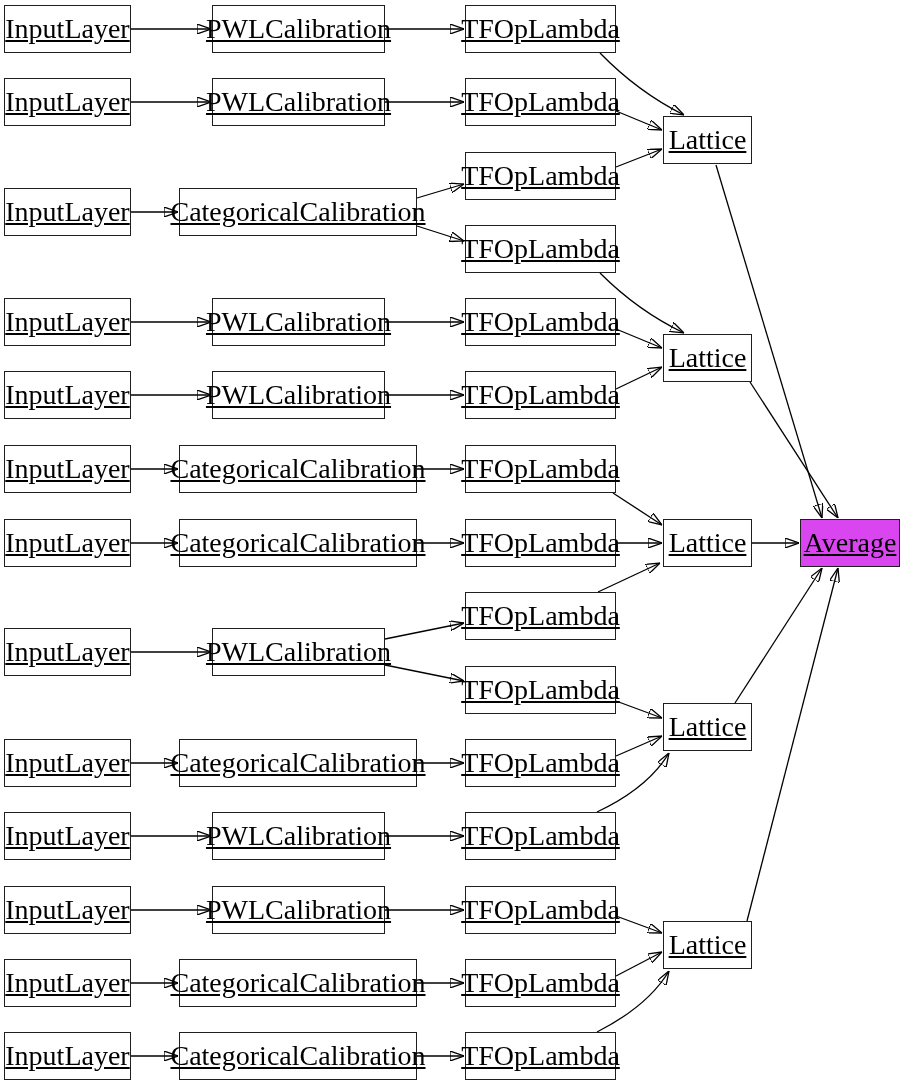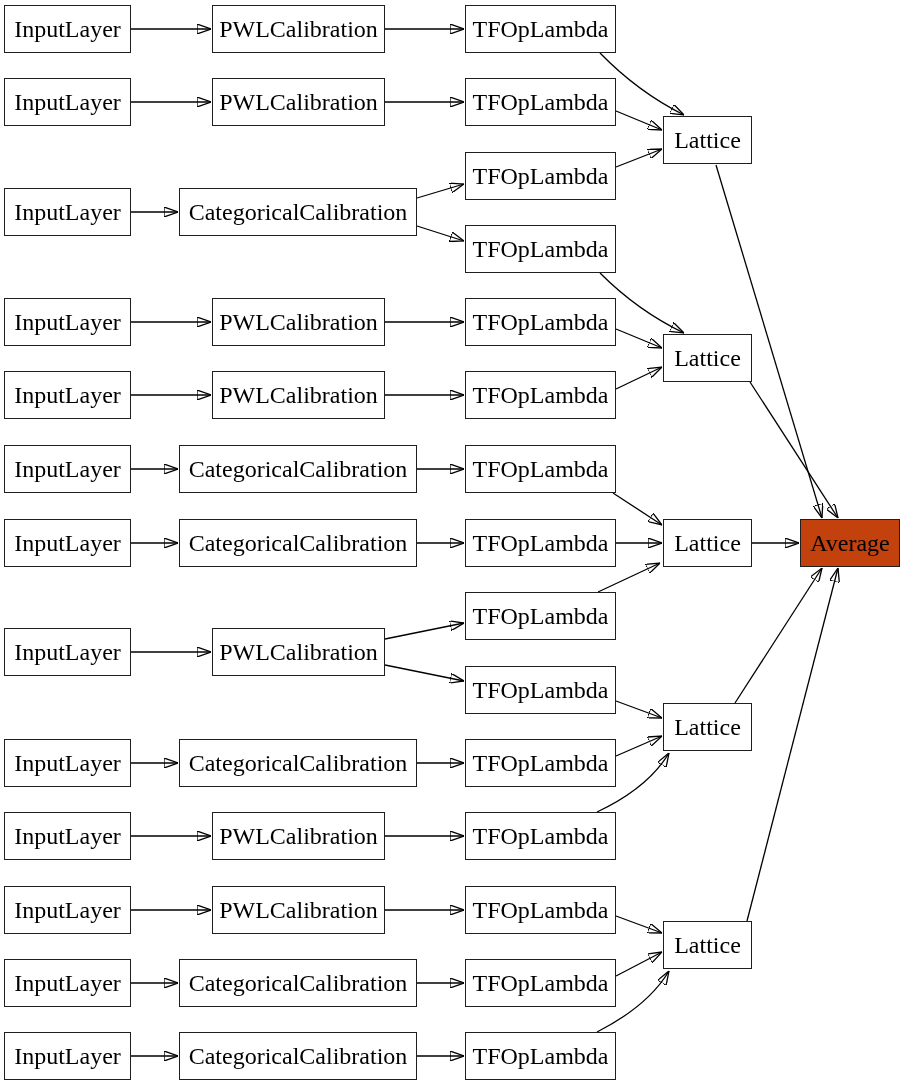--- a/index.html
+++ b/index.html
@@ -28,24 +28,25 @@
   }
   .node {
     position: absolute;
     box-sizing: border-box;
     background: #ffffff;
     border: 1.5px solid #1f1f1f;
     display: flex;
     align-items: center;
     justify-content: center;
     font-family: "Liberation Serif", "DejaVu Serif", serif;
-    font-size: 24px;
+    font-size: 28px;
     line-height: 1;
     color: #000000;
     white-space: nowrap;
+    text-decoration: underline;
   }
 </style>
 </head>
 <body>
 
 <div id="canvas">
   <svg id="edges" width="905" height="1087" viewBox="0 0 905 1087" xmlns="http://www.w3.org/2000/svg">
     <defs>
       <marker id="arrowhead" markerUnits="userSpaceOnUse" markerWidth="14" markerHeight="10" viewBox="0 0 14 10" refX="14" refY="5" orient="auto">
         <path d="M0,0 L14,5 L0,10 Z" fill="#000000"></path>
@@ -118,21 +119,21 @@
     <div class="node" style="left: 4px; top: 371px; width: 127px; height: 48px; background: rgb(255, 255, 255); border-color: rgb(31, 31, 31);">InputLayer</div>
     <div class="node" style="left: 212px; top: 371px; width: 173px; height: 48px; background: rgb(255, 255, 255); border-color: rgb(31, 31, 31);">PWLCalibration</div>
     <div class="node" style="left: 465px; top: 371px; width: 151px; height: 48px; background: rgb(255, 255, 255); border-color: rgb(31, 31, 31);">TFOpLambda</div>
     <div class="node" style="left: 4px; top: 445px; width: 127px; height: 48px; background: rgb(255, 255, 255); border-color: rgb(31, 31, 31);">InputLayer</div>
     <div class="node" style="left: 179px; top: 445px; width: 238px; height: 48px; background: rgb(255, 255, 255); border-color: rgb(31, 31, 31);">CategoricalCalibration</div>
     <div class="node" style="left: 465px; top: 445px; width: 151px; height: 48px; background: rgb(255, 255, 255); border-color: rgb(31, 31, 31);">TFOpLambda</div>
     <div class="node" style="left: 4px; top: 519px; width: 127px; height: 48px; background: rgb(255, 255, 255); border-color: rgb(31, 31, 31);">InputLayer</div>
     <div class="node" style="left: 179px; top: 519px; width: 238px; height: 48px; background: rgb(255, 255, 255); border-color: rgb(31, 31, 31);">CategoricalCalibration</div>
     <div class="node" style="left: 465px; top: 519px; width: 151px; height: 48px; background: rgb(255, 255, 255); border-color: rgb(31, 31, 31);">TFOpLambda</div>
     <div class="node" style="left: 663px; top: 519px; width: 89px; height: 48px; background: rgb(255, 255, 255); border-color: rgb(31, 31, 31);">Lattice</div>
-    <div class="node" style="left: 800px; top: 519px; width: 100px; height: 48px; background: #c2410c; border-color: rgb(31, 31, 31);">Average</div>
+    <div class="node" style="left: 800px; top: 519px; width: 100px; height: 48px; background: #d946ef; border-color: rgb(31, 31, 31);">Average</div>
     <div class="node" style="left: 465px; top: 592px; width: 151px; height: 48px; background: rgb(255, 255, 255); border-color: rgb(31, 31, 31);">TFOpLambda</div>
     <div class="node" style="left: 4px; top: 628px; width: 127px; height: 48px; background: rgb(255, 255, 255); border-color: rgb(31, 31, 31);">InputLayer</div>
     <div class="node" style="left: 212px; top: 628px; width: 173px; height: 48px; background: rgb(255, 255, 255); border-color: rgb(31, 31, 31);">PWLCalibration</div>
     <div class="node" style="left: 465px; top: 666px; width: 151px; height: 48px; background: rgb(255, 255, 255); border-color: rgb(31, 31, 31);">TFOpLambda</div>
     <div class="node" style="left: 663px; top: 703px; width: 89px; height: 48px; background: rgb(255, 255, 255); border-color: rgb(31, 31, 31);">Lattice</div>
     <div class="node" style="left: 4px; top: 739px; width: 127px; height: 48px; background: rgb(255, 255, 255); border-color: rgb(31, 31, 31);">InputLayer</div>
     <div class="node" style="left: 179px; top: 739px; width: 238px; height: 48px; background: rgb(255, 255, 255); border-color: rgb(31, 31, 31);">CategoricalCalibration</div>
     <div class="node" style="left: 465px; top: 739px; width: 151px; height: 48px; background: rgb(255, 255, 255); border-color: rgb(31, 31, 31);">TFOpLambda</div>
     <div class="node" style="left: 4px; top: 812px; width: 127px; height: 48px; background: rgb(255, 255, 255); border-color: rgb(31, 31, 31);">InputLayer</div>
     <div class="node" style="left: 212px; top: 812px; width: 173px; height: 48px; background: rgb(255, 255, 255); border-color: rgb(31, 31, 31);">PWLCalibration</div>

